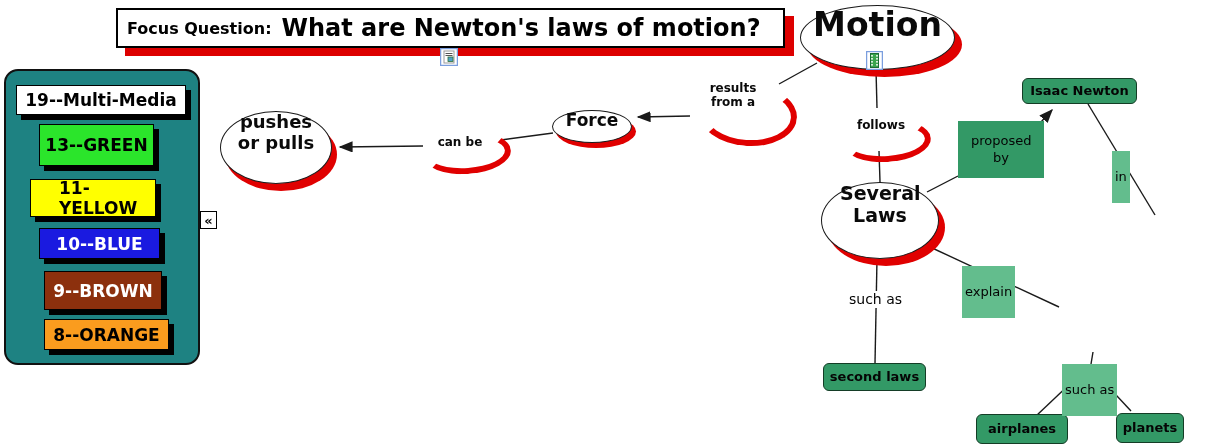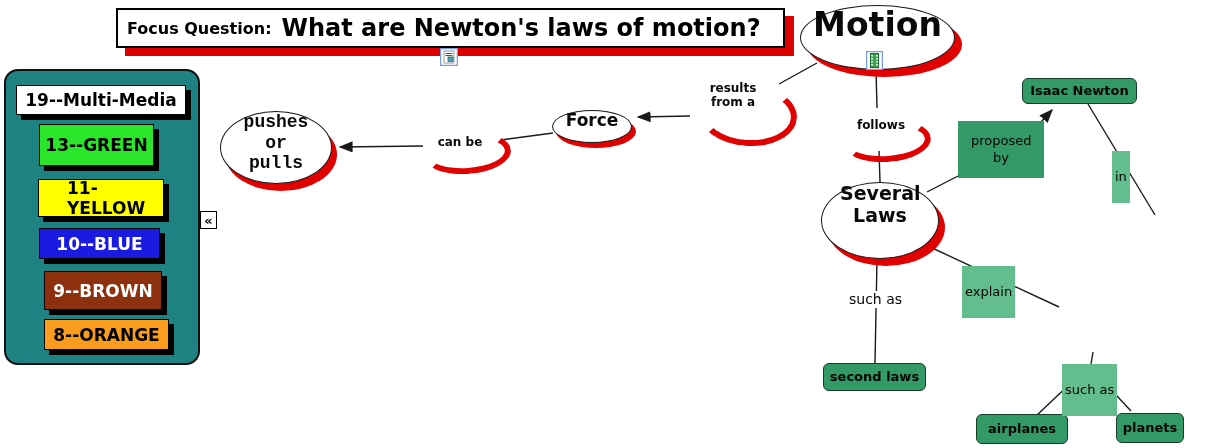--- a/index.html
+++ b/index.html
@@ -23,37 +23,37 @@
   .legend-panel{
     left:4px;top:69px;width:196px;height:296px;z-index:3;
     background:#1E8282;border:2px solid #111;border-radius:14px;
   }
   .legend-box{
     position:absolute;box-sizing:border-box;display:flex;align-items:center;justify-content:center;
     font-weight:bold;font-size:17px;border:1px solid #000;box-shadow:5px 5px 0 #000;
   }
   .legend-title{left:10px;top:14px;width:170px;height:30px;background:#fff;color:#000;}
   .li-0{left:33px;top:53px;width:115px;height:42px;}
-  .li-1{left:32px;top:108px;width:126px;height:38px;padding-left:28px;}
+  .li-1{left:24px;top:108px;width:126px;height:38px;padding-left:28px;}
   .li-2{left:33px;top:157px;width:121px;height:31px;}
   .li-3{left:38px;top:200px;width:118px;height:39px;}
   .li-4{left:38px;top:248px;width:125px;height:31px;}
   .expander{
     left:200px;top:211px;width:17px;height:18px;z-index:4;background:#fff;border:1px solid #000;
     display:flex;align-items:center;justify-content:center;font-weight:bold;font-size:13px;color:#000;
   }
 
   
   .ellipse{
     z-index:3;background:#fff;border:1.6px solid #1A1A1A;border-radius:50%;
     display:flex;align-items:flex-start;justify-content:center;text-align:center;
     font-weight:bold;color:#0a0a0a;line-height:1.15;
   }
   .n-motion{left:800px;top:5px;width:155px;height:65px;font-size:33px;box-shadow:7px 7px 0 #E00000;}
-  .n-pushes{left:220px;top:111px;width:112px;height:73px;font-size:18px;box-shadow:5px 7px 0 #E00000;font-family:Liberation Mono, monospace;}
+  .n-pushes{left:220px;top:111px;width:112px;height:73px;font-size:18px;box-shadow:5px 7px 0 #E00000;}
   .n-pushes .wrapbox{width:80px;}
   .n-force{left:552px;top:110px;width:80px;height:33px;font-size:17px;box-shadow:4px 5px 0 #E00000;}
   .n-several{left:821px;top:182px;width:118px;height:77px;font-size:19px;box-shadow:6px 7px 0 #E00000;}
   .n-several .wrapbox{width:80px;}
 
   
   .gnode{
     z-index:3;background:#339966;border:1.6px solid #143D26;border-radius:6px;
     display:flex;align-items:center;justify-content:center;text-align:right;
     font-size:13px;color:#050505;line-height:1.25;font-weight:bold;

